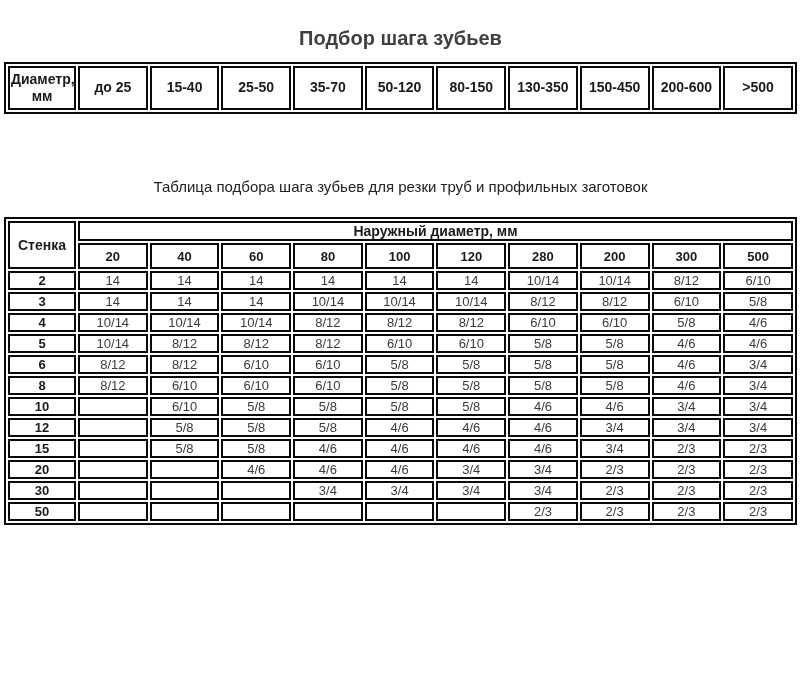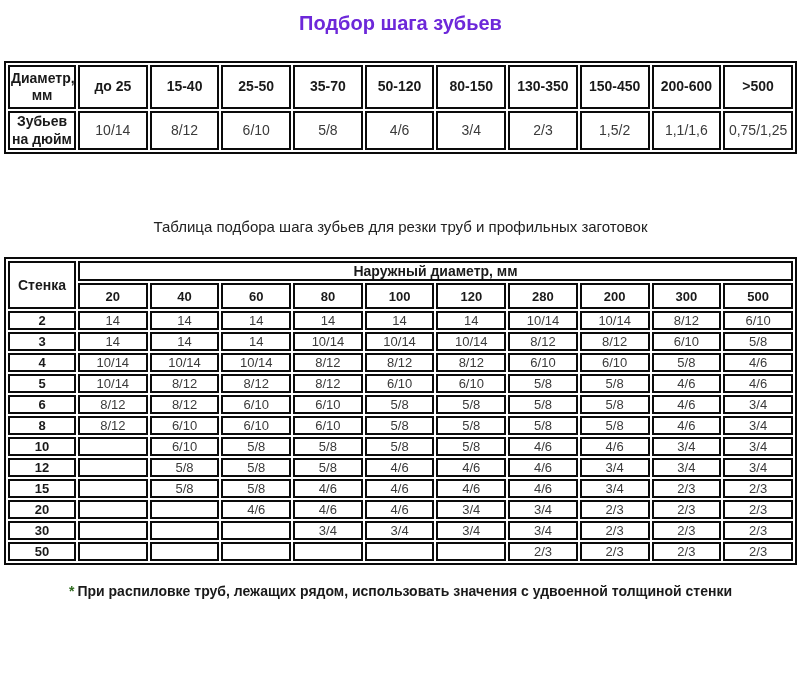--- a/index.html
+++ b/index.html
@@ -7,25 +7,25 @@
     margin: 0; padding: 0;
     width: 801px; height: 694px;
     background: #ffffff;
     font-family: "Liberation Sans", "DejaVu Sans", sans-serif;
     color: #1d1d1d;
     overflow: hidden;
   }
   .page { width: 801px; height: 694px; }
 
   .title {
-    margin: 12px 0 0 0;
+    margin: 27px 0 0 0;
     font-size: 20px;
     font-weight: bold;
     text-align: center;
-    color: #6d28d9;
+    color: #404040;
   }
   .caption {
     font-size: 15px;
     text-align: center;
     color: #222222;
   }
   .caption1 { margin: 54px 0 0 0; }
   .caption2 { margin: 64px 0 0 0; text-align: center; }
 
   table {
@@ -40,21 +40,21 @@
     border: 2px solid #0a0a0a;
     text-align: center;
     vertical-align: middle;
     padding: 0 1px;
     overflow: hidden;
   }
   .hdr { font-weight: bold; color: #1a1a1a; }
   .val { font-weight: normal; color: #3a3a3a; }
 
   
-  .t1 { margin-top: 26px; }
+  .t1 { margin-top: 12px; }
   .t1 td { font-size: 14px; }
   .t1 col.first { width: 68px; }
   .t1 tr.r1 td { height: 44px; line-height: 1.25; }
   .t1 tr.r2 td { height: 38px; line-height: 1.25; }
 
   
   .t2 { margin-top: 22px; }
   .t2 td { font-size: 13px; }
   .t2 col.first { width: 68px; }
   .t2 td.group  { height: 20px; font-size: 14px; }
@@ -99,33 +99,20 @@
       <td class="hdr">до 25</td>
           <td class="hdr">15-40</td>
           <td class="hdr">25-50</td>
           <td class="hdr">35-70</td>
           <td class="hdr">50-120</td>
           <td class="hdr">80-150</td>
           <td class="hdr">130-350</td>
           <td class="hdr">150-450</td>
           <td class="hdr">200-600</td>
           <td class="hdr">&gt;500</td>
-        </tr>
-      <tr class="r2">
-        <td class="hdr">Зубьев на дюйм</td>
-      <td class="val">10/14</td>
-          <td class="val">8/12</td>
-          <td class="val">6/10</td>
-          <td class="val">5/8</td>
-          <td class="val">4/6</td>
-          <td class="val">3/4</td>
-          <td class="val">2/3</td>
-          <td class="val">1,5/2</td>
-          <td class="val">1,1/1,6</td>
-          <td class="val">0,75/1,25</td>
         </tr>
     </tbody>
   </table>
 
   <p class="caption caption2">Таблица подбора шага зубьев для резки труб и профильных заготовок</p>
 
   <table class="t2">
     <colgroup>
       <col class="first">
       <col>
@@ -310,15 +297,14 @@
           <td class="val"></td>
           <td class="val"></td>
           <td class="val">2/3</td>
           <td class="val">2/3</td>
           <td class="val">2/3</td>
           <td class="val">2/3</td>
         </tr>
       </tbody>
   </table>
 
-  <p class="footnote"><span class="star">*</span><span>При распиловке труб, лежащих рядом, использовать значения с удвоенной толщиной стенки</span></p>
 
 </div>
 
 </body></html>

